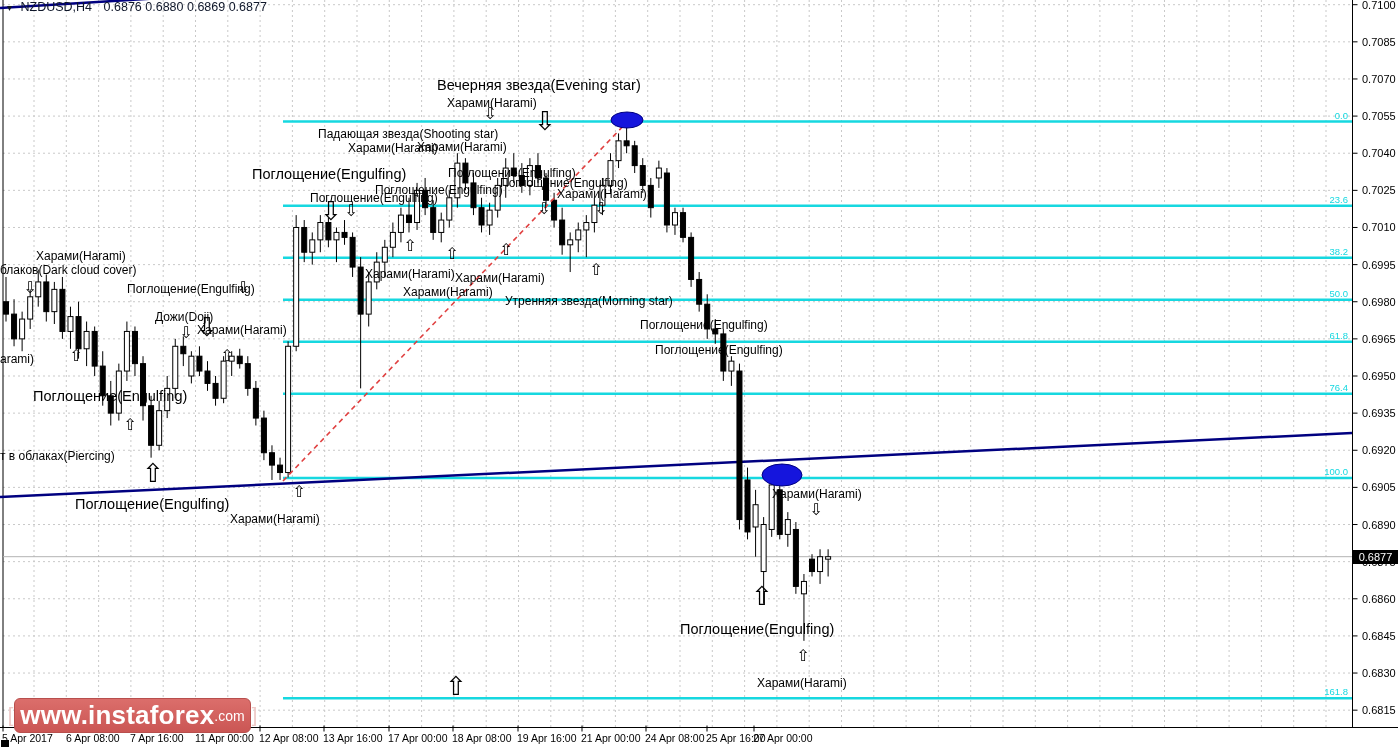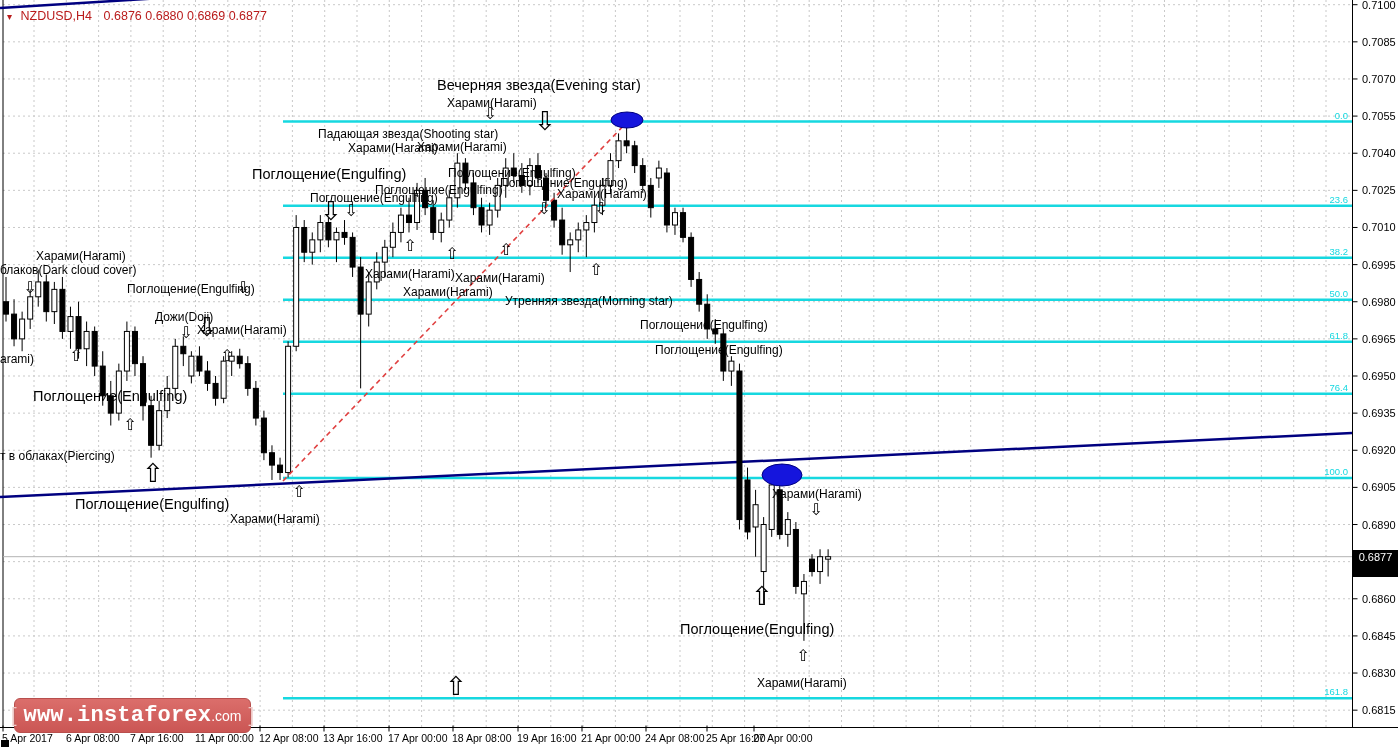--- a/index.html
+++ b/index.html
@@ -1,31 +1,31 @@
 <!DOCTYPE html>
 <html><head>
 <meta charset="utf-8">
 <style>
   html,body{margin:0;padding:0;background:#ffffff;}
   body{width:1398px;height:749px;position:relative;overflow:hidden;
        font-family:"Liberation Sans","DejaVu Sans",sans-serif;}
   #chart-svg{position:absolute;left:0;top:0;}
-  .chart-title{position:absolute;left:7px;top:9px;font-size:12.5px;color:#b91c1c;
+  .chart-title{position:absolute;left:7px;top:0;font-size:12.5px;color:#0f172a;
                white-space:nowrap;z-index:5;}
   .chart-title .marker{font-size:10px;margin-right:5px;}
   .chart-title .ohlc{margin-left:8px;}
-  .price-tag{position:absolute;left:1353px;top:550px;width:45px;height:27px;
+  .price-tag{position:absolute;left:1353px;top:550px;width:45px;height:14px;
              background:#000;color:#fff;font-size:11px;line-height:14px;
              text-align:center;z-index:6;}
   .logo{position:absolute;left:14px;top:698px;width:235px;height:33px;
         background:linear-gradient(#db6e6b,#cb5654);border:1px solid #b84f4d;
         border-radius:6px;color:#fff;display:flex;align-items:center;
         justify-content:center;z-index:7;white-space:nowrap;}
   .logo .bracket{color:#eec9c7;font-size:20px;font-weight:400;margin:0 7px;}
-  .logo .main{font-size:22px;font-weight:600;letter-spacing:0.2px;font-family:Liberation Mono, monospace;}
+  .logo .main{font-size:26px;font-weight:600;letter-spacing:0.2px;}
   .logo .suffix{font-size:14px;font-weight:400;}
   .scroll-ind{position:absolute;left:1px;top:740px;width:8px;height:7px;
               background:#000;z-index:6;}
 </style>
 </head>
 <body>
 
 <svg id="chart-svg" width="1398" height="749">
     <rect x="0" y="0" width="1398" height="749" fill="#fff"></rect>
     <g>

